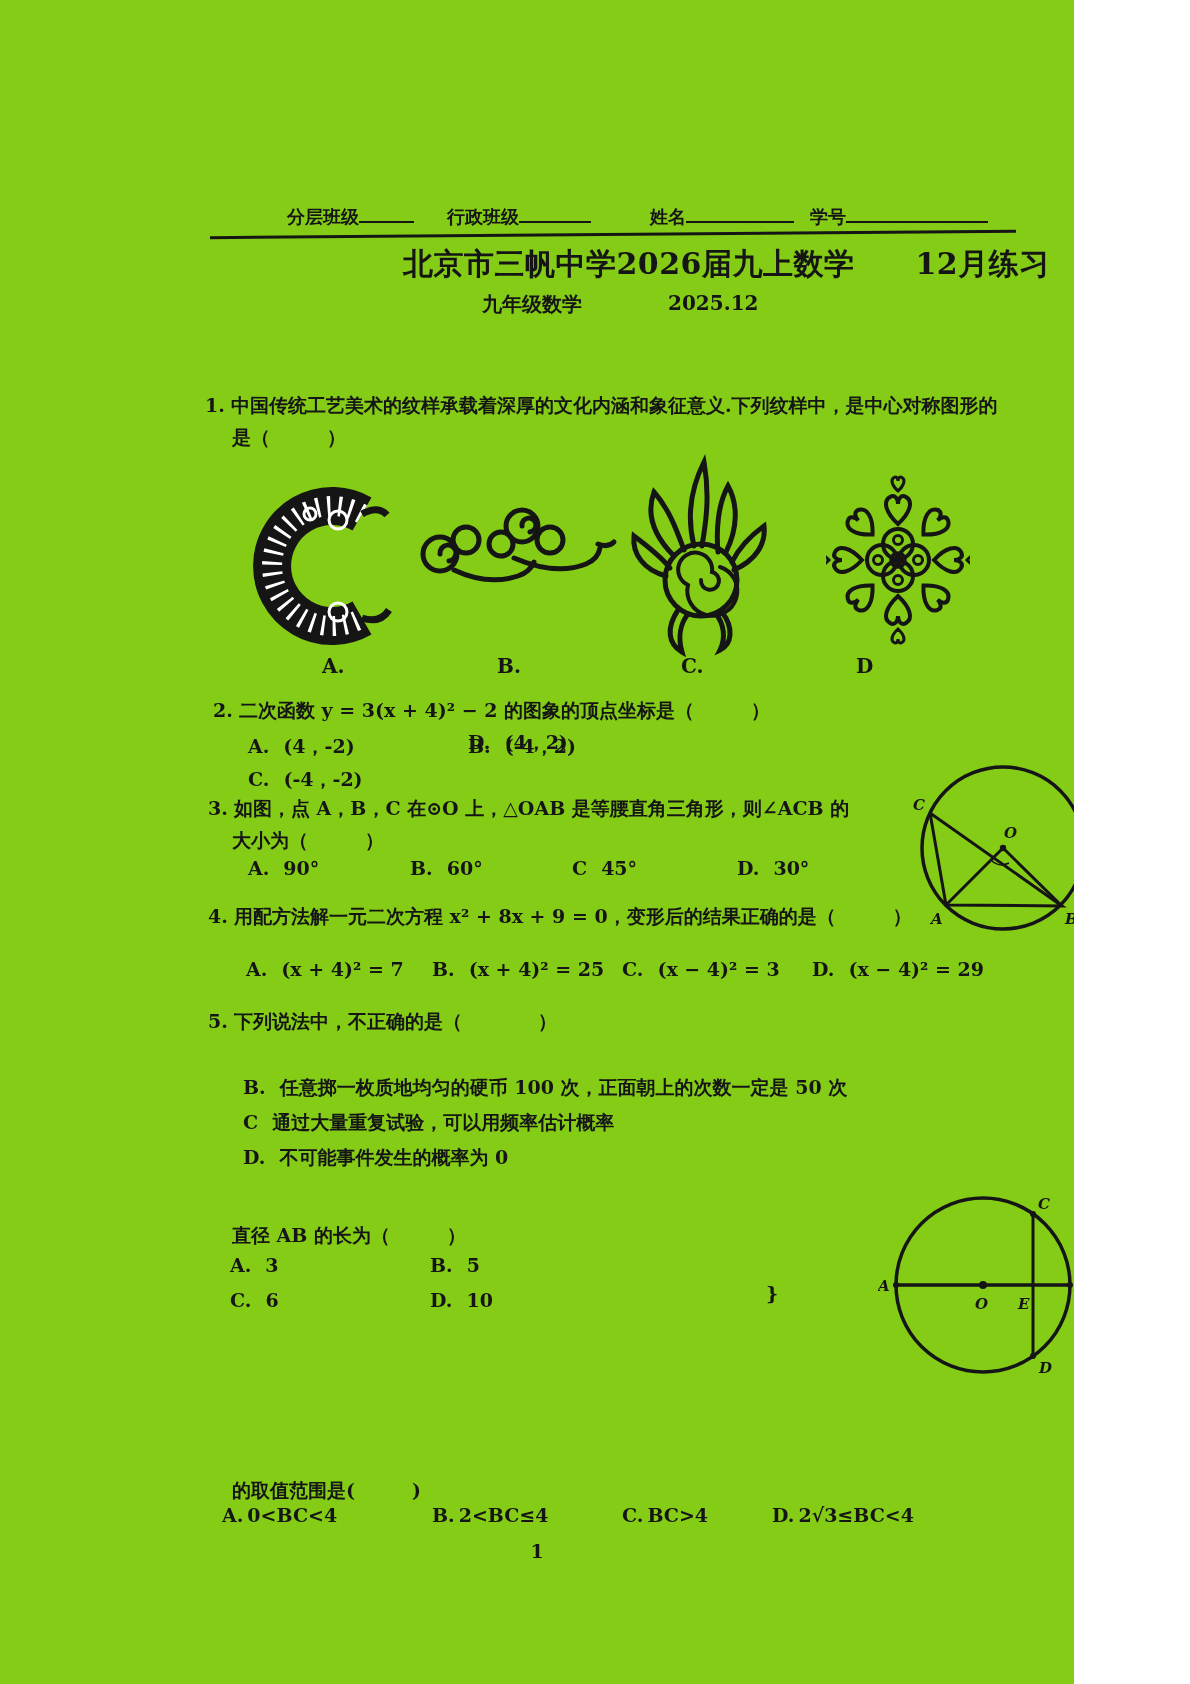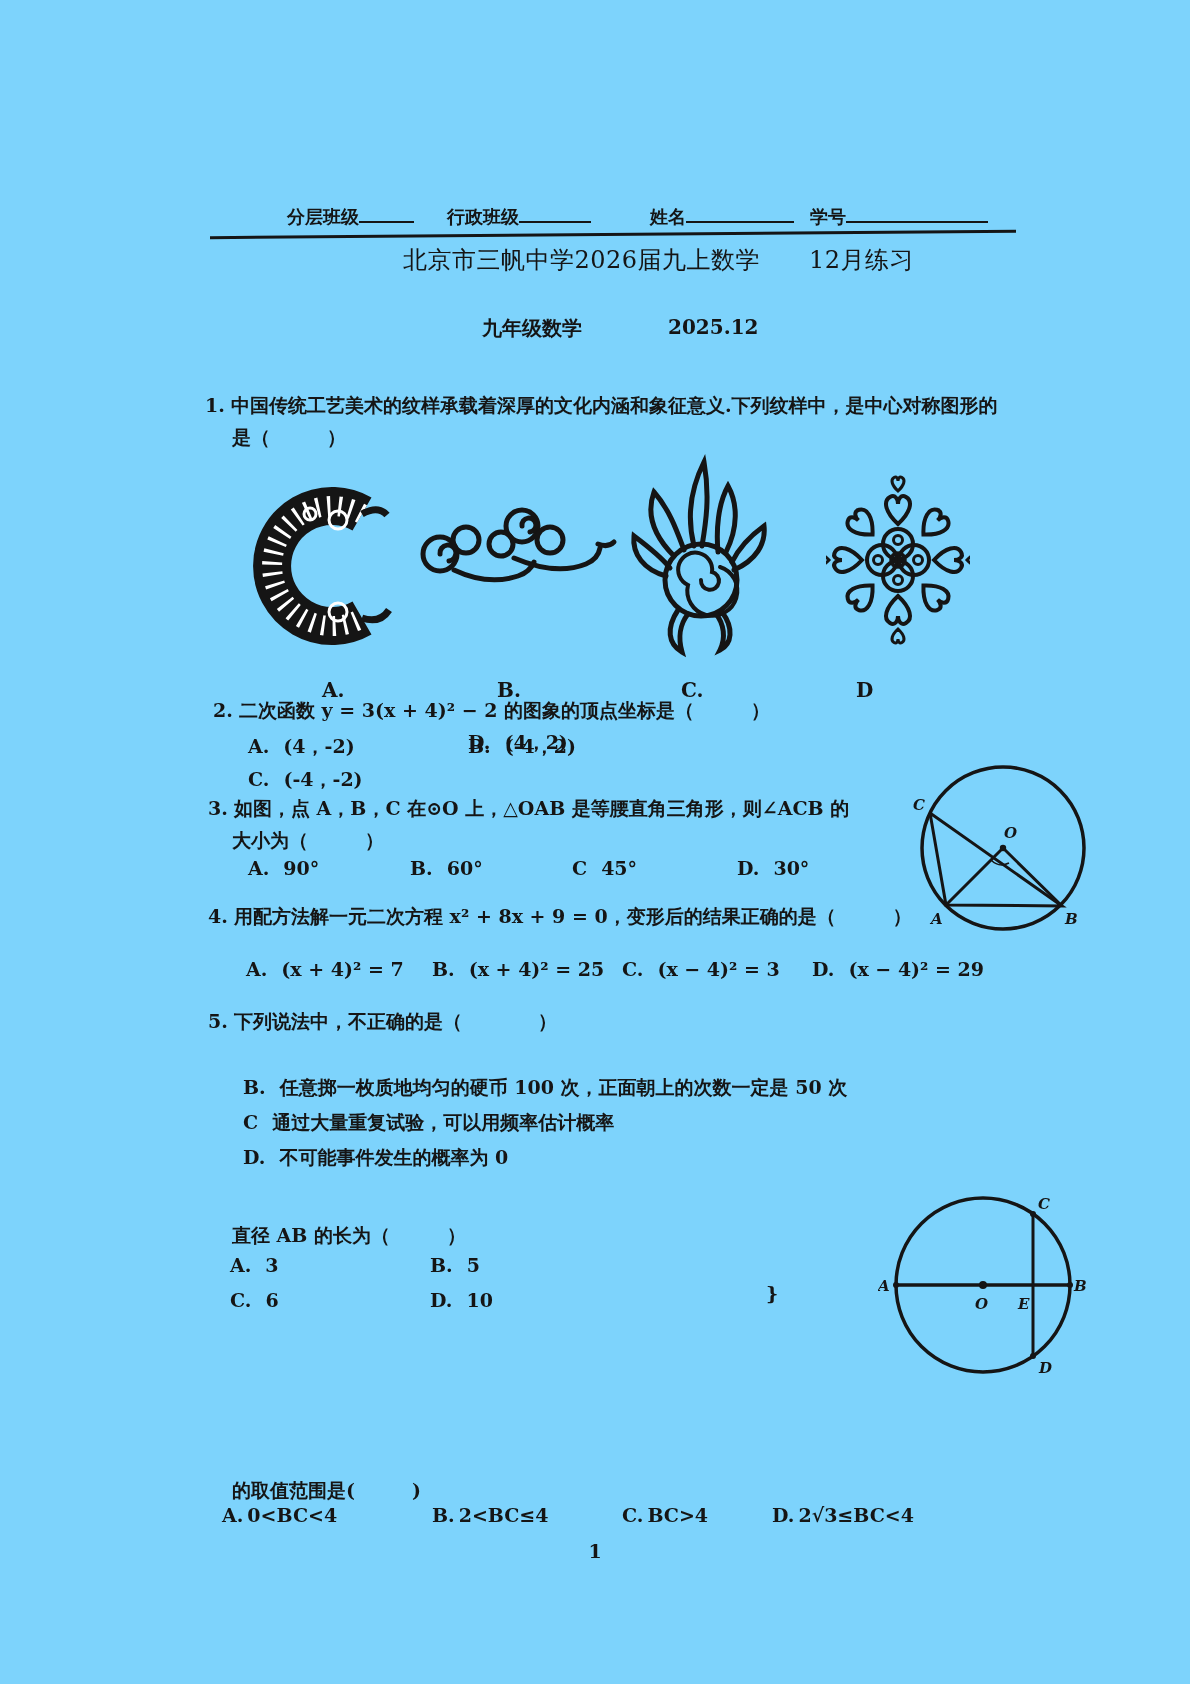--- a/index.html
+++ b/index.html
@@ -1,23 +1,23 @@
 <!DOCTYPE html>
 <html><head>
 <meta charset="utf-8">
 <style>
   html,body{margin:0;padding:0;background:#ffffff;}
-  .page{position:relative;width:1190px;height:1684px;background:#7dd3fc;color:#151515;
+  .page{position:relative;width:1074px;height:1684px;background:#84cc16;color:#151515;
         font-family:"DejaVu Serif","Liberation Serif",serif;overflow:hidden;}
   .t{position:absolute;white-space:nowrap;font-weight:600;}
   .line{font-size:19px;line-height:1.4;}
   .field{font-size:18px;}
   .blank{display:inline-block;border-bottom:2px solid #151515;height:1.0em;vertical-align:baseline;}
-  .title{font-size:24px;font-weight:normal;letter-spacing:.5px;text-align:center;}
-  .subtitle{font-size:20px;font-weight:bold;margin-top:24px;}
+  .title{font-size:30px;font-weight:bold;letter-spacing:.5px;text-align:center;}
+  .subtitle{font-size:20px;font-weight:bold;}
   .section{font-size:20px;font-weight:bold;}
   .qnum{display:inline-block;min-width:26px;}
   .opt{position:absolute;white-space:nowrap;font-weight:600;font-size:19px;}
   .opt-label{margin-right:14px;}
   .rule{position:absolute;background:#151515;}
   .figlabel{font:italic bold 15px "DejaVu Serif","Liberation Serif",serif;fill:#151515;}
   .pagenum{font-size:19px;font-weight:600;text-align:center;left:0;right:0;white-space:nowrap;}
   svg{position:absolute;}
 </style>
 </head>

